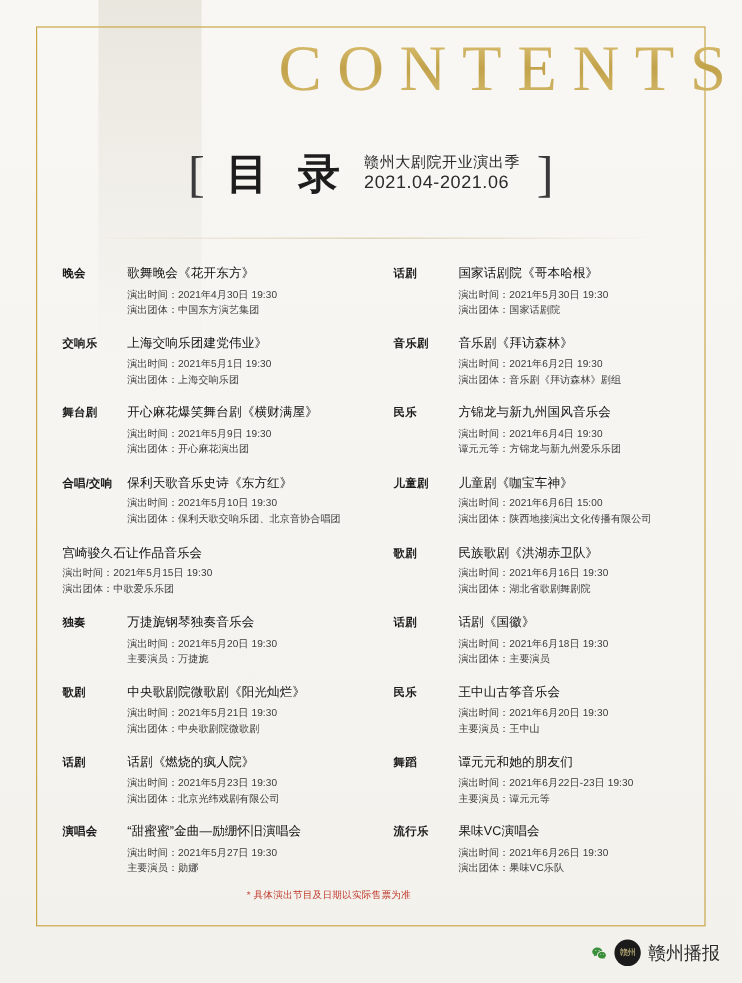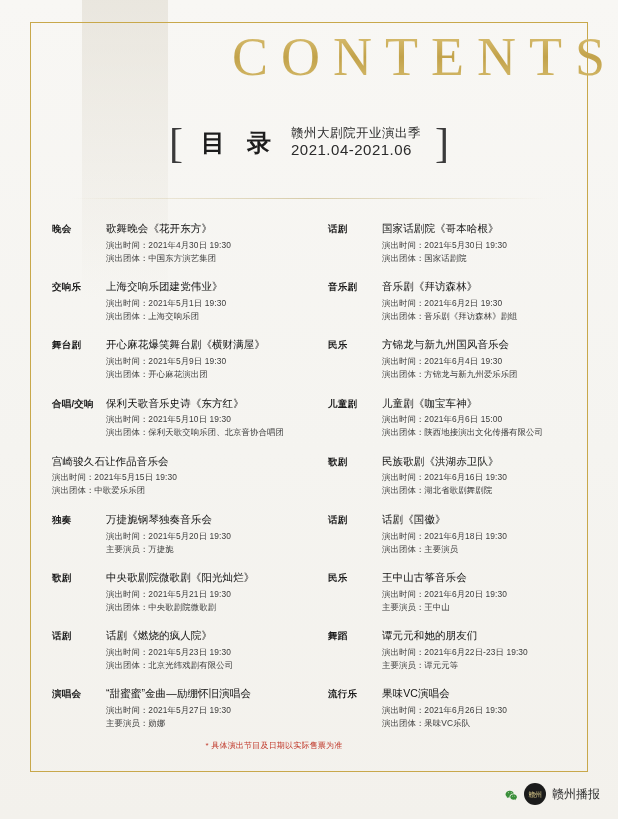--- a/index.html
+++ b/index.html
@@ -63,21 +63,21 @@
   }
   .bracket {
     font-family: "Liberation Serif", serif;
     font-size: 42px;
     color: #3a3a3a;
     line-height: 1;
     font-weight: 300;
   }
   .mulu {
     font-family: "Liberation Serif", serif;
-    font-size: 24px;
+    font-size: 35px;
     letter-spacing: 8px;
     color: #1d1d1d;
     font-weight: 700;
     margin: 0 10px 0 14px;
     text-indent: 4px;
   }
   .sub-lines {
     margin: 0 14px 0 2px;
     line-height: 1.25;
   }
@@ -169,21 +169,21 @@
     background: #1b1b1b;
     color: #d9c88a;
     font-size: 7px;
     display: flex;
     align-items: center;
     justify-content: center;
     line-height: 1;
     letter-spacing: -.5px;
   }
   .footer-text {
-    font-size: 12px;
+    font-size: 15px;
     color: #2b2b2b;
   }
 </style>
 </head>
 <body>
 
 <div class="page">
   <div class="vert-band"></div>
   <div class="gold-frame"></div>
 
@@ -292,21 +292,21 @@
           <div class="ename">音乐剧《拜访森林》</div>
           <div class="emeta">演出时间：2021年6月2日 19:30</div>
           <div class="emeta">演出团体：音乐剧《拜访森林》剧组</div>
         </div>
       </div>
       <div class="entry">
         <div class="cat">民乐</div>
         <div class="info">
           <div class="ename">方锦龙与新九州国风音乐会</div>
           <div class="emeta">演出时间：2021年6月4日 19:30</div>
-          <div class="emeta">演出团体：方锦龙与新九州爱乐乐团</div>
+          <div class="emeta">谭元元等：方锦龙与新九州爱乐乐团</div>
         </div>
       </div>
       <div class="entry">
         <div class="cat">儿童剧</div>
         <div class="info">
           <div class="ename">儿童剧《咖宝车神》</div>
           <div class="emeta">演出时间：2021年6月6日 15:00</div>
           <div class="emeta">演出团体：陕西地接演出文化传播有限公司</div>
         </div>
       </div>

